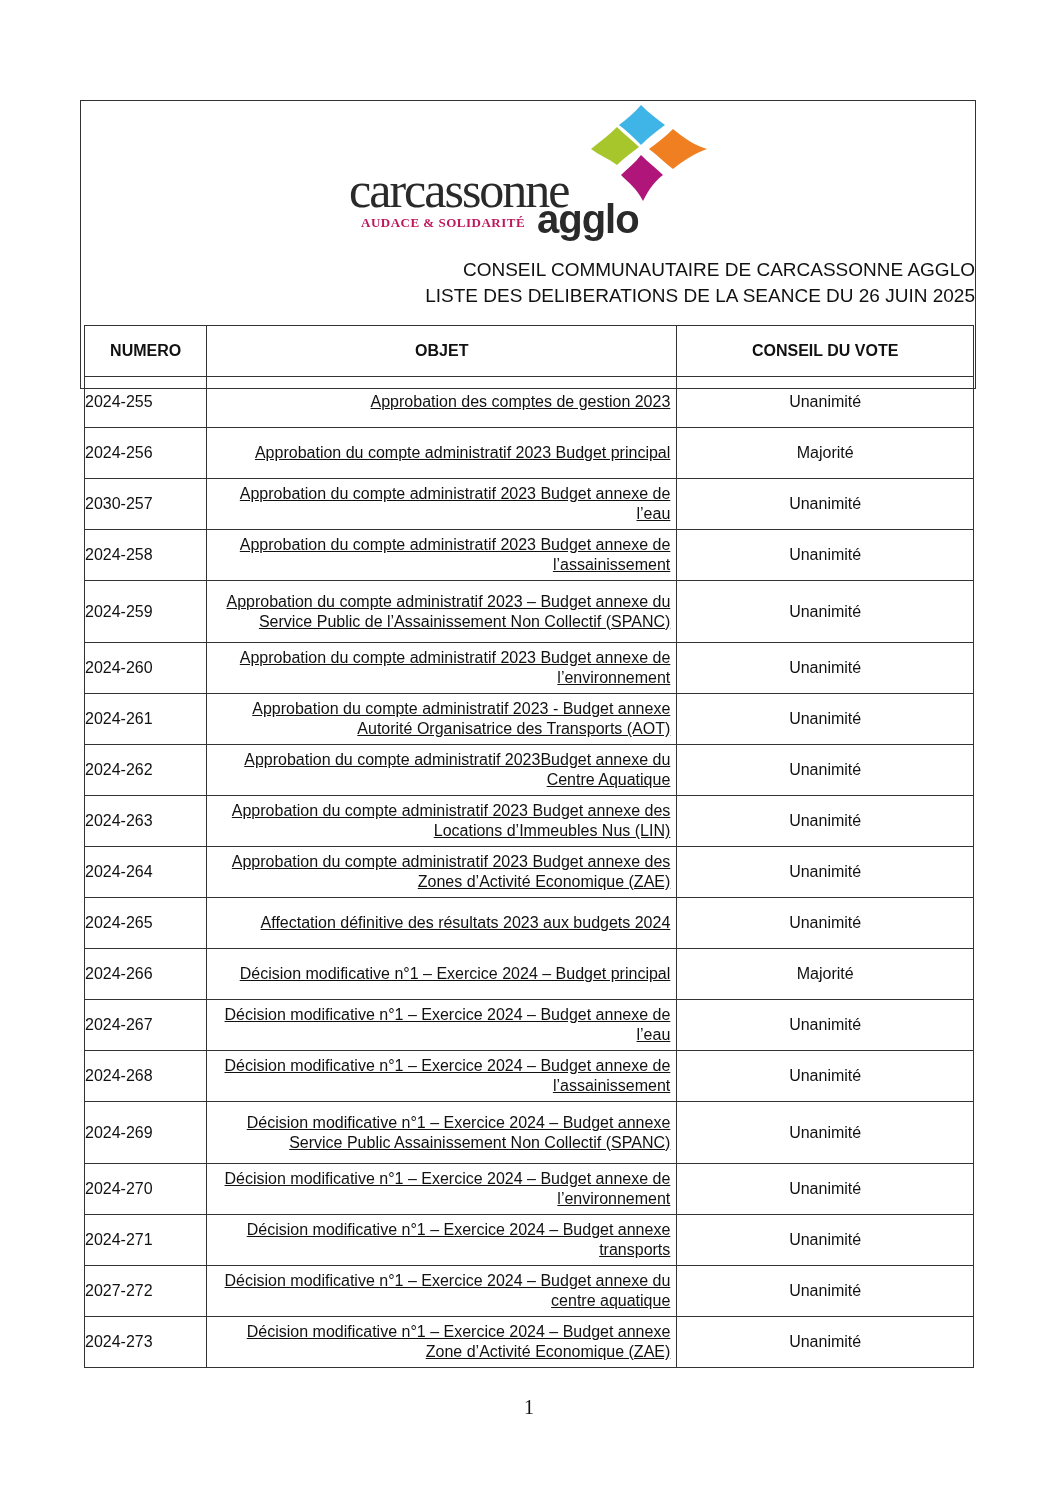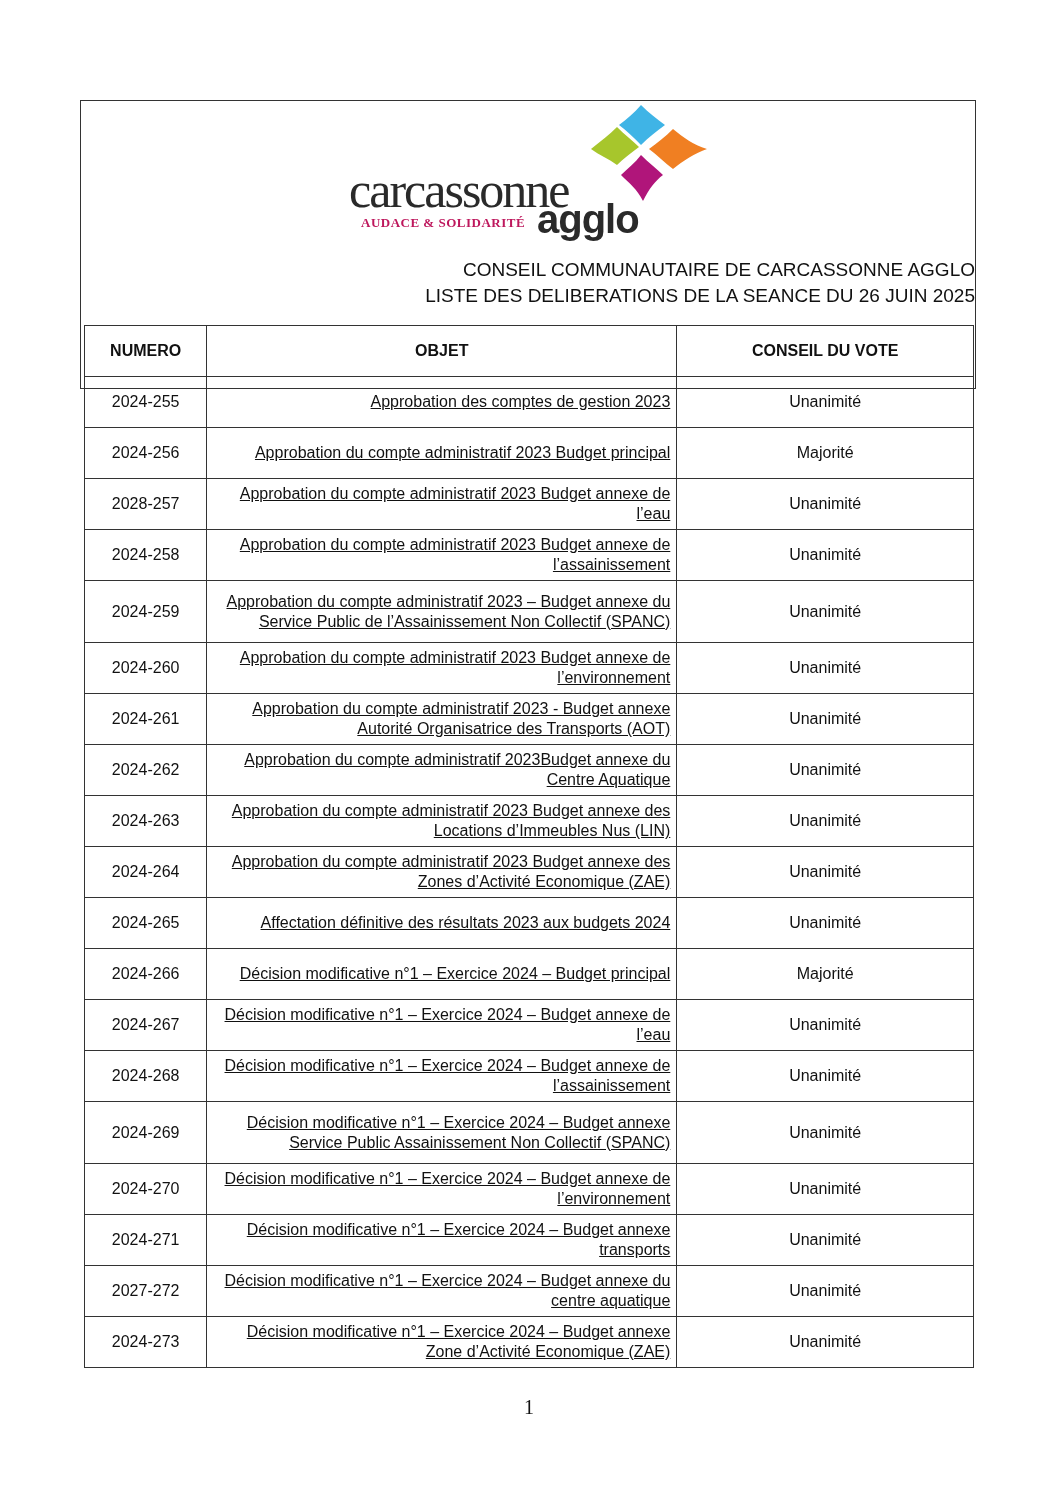--- a/index.html
+++ b/index.html
@@ -16,21 +16,21 @@
     .title-block { position: absolute; left: 0; right: 0; top: 156px; text-align: right; font-weight: normal; font-size: 19px; line-height: 26px; color: #111; }
     table.delib {
       position: absolute; left: 84px; top: 325px; width: 890px;
       border-collapse: collapse; font-size: 16px; line-height: 20px; border-radius: 11px;
     }
     table.delib th, table.delib td { border: 1px solid #333; padding: 0; }
     table.delib th { height: 50px; font-weight: bold; font-size: 16px; }
     .col-num { width: 122px; }
     .col-obj { width: 469px; }
     .col-res { width: 296px; }
-    td.num { text-align: center; }
+    td.num { }
     td.obj { text-align: right; padding-left: 9px !important; padding-right: 6px !important; text-decoration: underline; }
     td.res { text-align: center; }
     tr.r2 td { height: 50px; }
     tr.r3 td { height: 61px; }
     .page-num { position: absolute; left: 0; right: 0; top: 1396px; text-align: center; font-family: "Liberation Serif", serif; font-size: 20px; }
   </style>
 </head>
 <body>
 
 <div class="header-box">
@@ -69,21 +69,21 @@
         <td class="num">2024-255</td>
         <td class="obj">Approbation des comptes de gestion 2023</td>
         <td class="res">Unanimité</td>
       </tr>
       <tr class="r2">
         <td class="num">2024-256</td>
         <td class="obj">Approbation du compte administratif 2023 Budget principal</td>
         <td class="res">Majorité</td>
       </tr>
       <tr class="r2">
-        <td class="num">2028-257</td>
+        <td class="num">2030-257</td>
         <td class="obj">Approbation du compte administratif 2023 Budget annexe de l’eau</td>
         <td class="res">Unanimité</td>
       </tr>
       <tr class="r2">
         <td class="num">2024-258</td>
         <td class="obj">Approbation du compte administratif 2023 Budget annexe de l’assainissement</td>
         <td class="res">Unanimité</td>
       </tr>
       <tr class="r3">
         <td class="num">2024-259</td>

